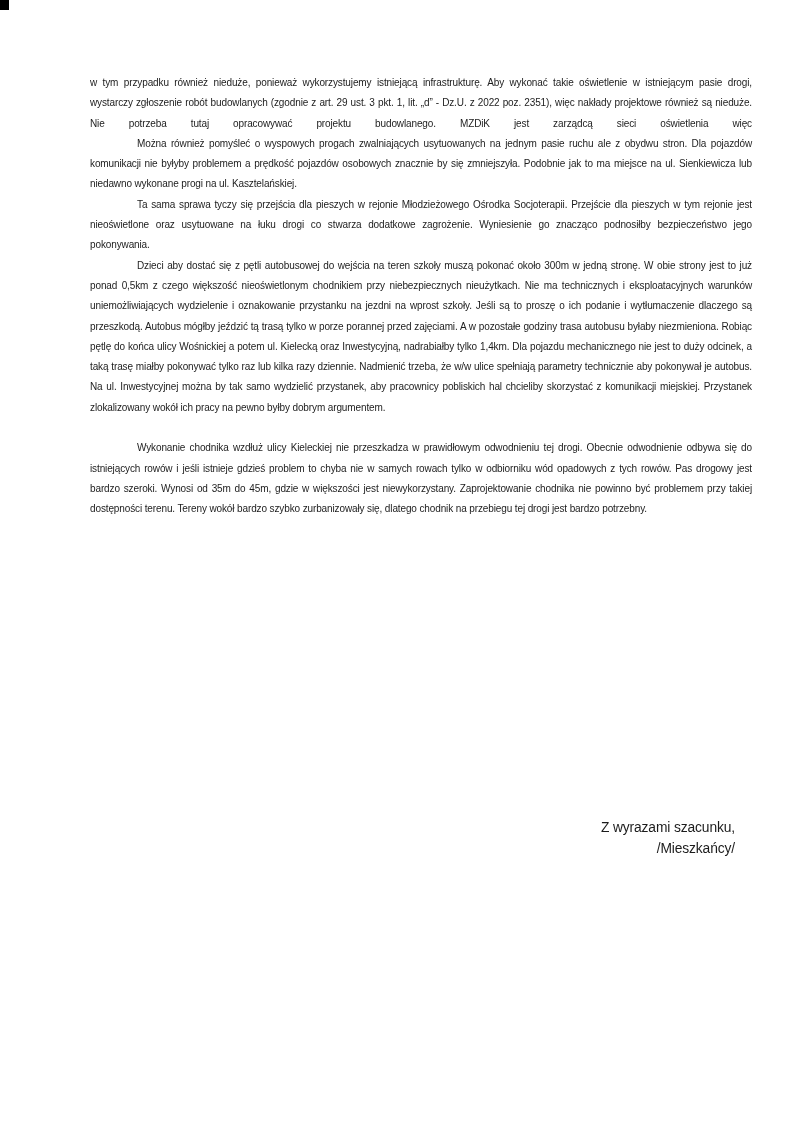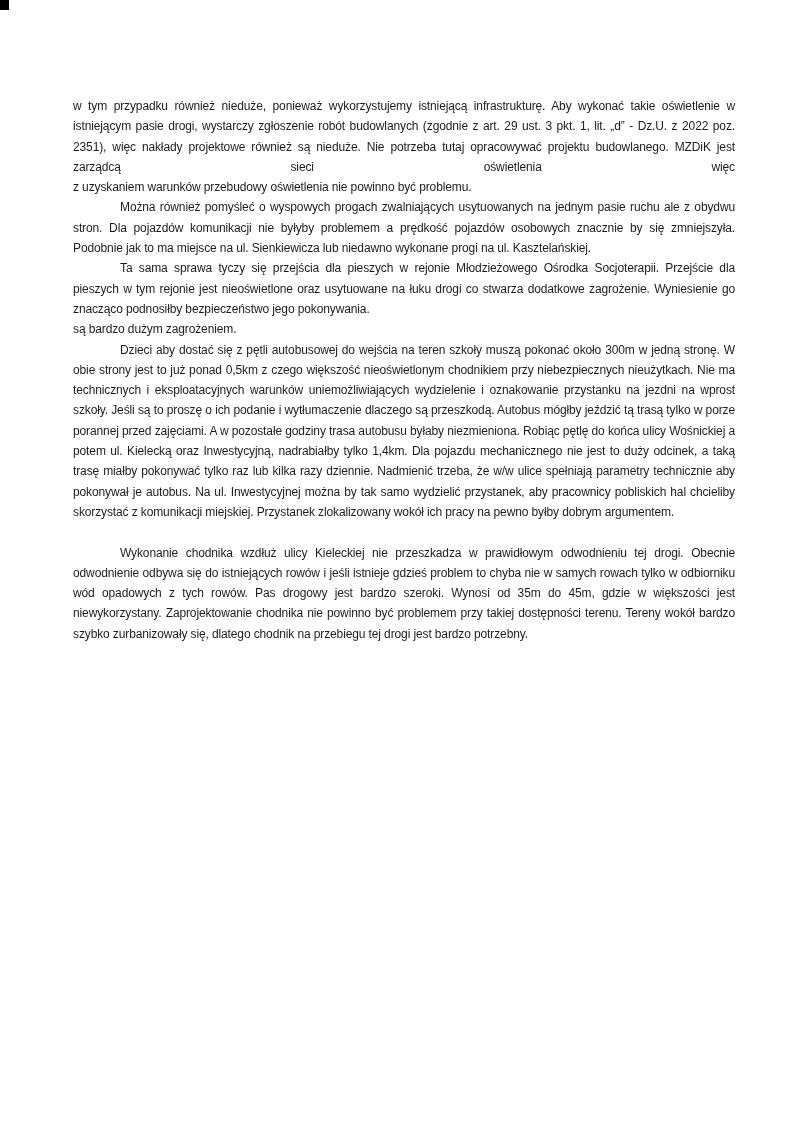--- a/index.html
+++ b/index.html
@@ -19,28 +19,27 @@
   .corner-mark {
     position: absolute;
     left: 0;
     top: 0;
     width: 9px;
     height: 10px;
     background: #000000;
   }
   .body-text {
     position: absolute;
-    left: 73px;
+    left: 90px;
     top: 73px;
     width: 662px;
-    font-size: 12px;
+    font-size: 10px;
     line-height: 20.3px;
     letter-spacing: -0.12px;
     text-align: justify;
-    margin-top: 23px;
   }
   .para {
     margin: 0;
     padding: 0;
   }
   .seg {
     display: block;
     text-align: justify;
   }
   .justify-all {
@@ -69,31 +68,33 @@
 <body>
 
 <div class="page">
 
   <div class="corner-mark"></div>
 
   <div class="body-text">
 
     <p class="para">
       <span class="seg justify-all">w tym przypadku również nieduże, ponieważ wykorzystujemy istniejącą infrastrukturę. Aby wykonać takie oświetlenie w istniejącym pasie drogi, wystarczy zgłoszenie robót budowlanych (zgodnie z art. 29 ust. 3 pkt. 1, lit. „d” - Dz.U. z 2022 poz. 2351), więc nakłady projektowe również są nieduże. Nie potrzeba tutaj opracowywać projektu budowlanego. MZDiK jest zarządcą sieci oświetlenia więc</span>
-      <span class="seg">z uzyskaniem warunków przebudowy oświetlenia nie powinno być problemu.</span>
     </p>
 
     <p class="para indent">Można również pomyśleć o wyspowych progach zwalniających usytuowanych na jednym pasie ruchu ale z obydwu stron. Dla pojazdów komunikacji nie byłyby problemem a prędkość pojazdów osobowych znacznie by się zmniejszyła. Podobnie jak to ma miejsce na ul. Sienkiewicza lub niedawno wykonane progi na ul. Kasztelańskiej.</p>
 
     <p class="para indent">Ta sama sprawa tyczy się przejścia dla pieszych w rejonie Młodzieżowego Ośrodka Socjoterapii. Przejście dla pieszych w tym rejonie jest nieoświetlone oraz usytuowane na łuku drogi co stwarza dodatkowe zagrożenie. Wyniesienie go znacząco podnosiłby bezpieczeństwo jego pokonywania.</p>
 
     <p class="para">
-      <span class="seg">są bardzo dużym zagrożeniem.</span>
     </p>
 
     <p class="para indent">Dzieci aby dostać się z pętli autobusowej do wejścia na teren szkoły muszą pokonać około 300m w jedną stronę. W obie strony jest to już ponad 0,5km z czego większość nieoświetlonym chodnikiem przy niebezpiecznych nieużytkach. Nie ma technicznych i eksploatacyjnych warunków uniemożliwiających wydzielenie i oznakowanie przystanku na jezdni na wprost szkoły. Jeśli są to proszę o ich podanie i wytłumaczenie dlaczego są przeszkodą. Autobus mógłby jeździć tą trasą tylko w porze porannej przed zajęciami. A w pozostałe godziny trasa autobusu byłaby niezmieniona. Robiąc pętlę do końca ulicy Wośnickiej a potem ul. Kielecką oraz Inwestycyjną, nadrabiałby tylko 1,4km. Dla pojazdu mechanicznego nie jest to duży odcinek, a taką trasę miałby pokonywać tylko raz lub kilka razy dziennie. Nadmienić trzeba, że w/w ulice spełniają parametry technicznie aby pokonywał je autobus. Na ul. Inwestycyjnej można by tak samo wydzielić przystanek, aby pracownicy pobliskich hal chcieliby skorzystać z komunikacji miejskiej. Przystanek zlokalizowany wokół ich pracy na pewno byłby dobrym argumentem.</p>
 
     <p class="para indent gap-before">Wykonanie chodnika wzdłuż ulicy Kieleckiej nie przeszkadza w prawidłowym odwodnieniu tej drogi. Obecnie odwodnienie odbywa się do istniejących rowów i jeśli istnieje gdzieś problem to chyba nie w samych rowach tylko w odbiorniku wód opadowych z tych rowów. Pas drogowy jest bardzo szeroki. Wynosi od 35m do 45m, gdzie w większości jest niewykorzystany. Zaprojektowanie chodnika nie powinno być problemem przy takiej dostępności terenu. Tereny wokół bardzo szybko zurbanizowały się, dlatego chodnik na przebiegu tej drogi jest bardzo potrzebny.</p>
 
   </div>
 
+  <div class="closing">
+    <div>Z wyrazami szacunku,</div>
+    <div>/Mieszkańcy/</div>
+  </div>
 
 </div>
 
 </body></html>

